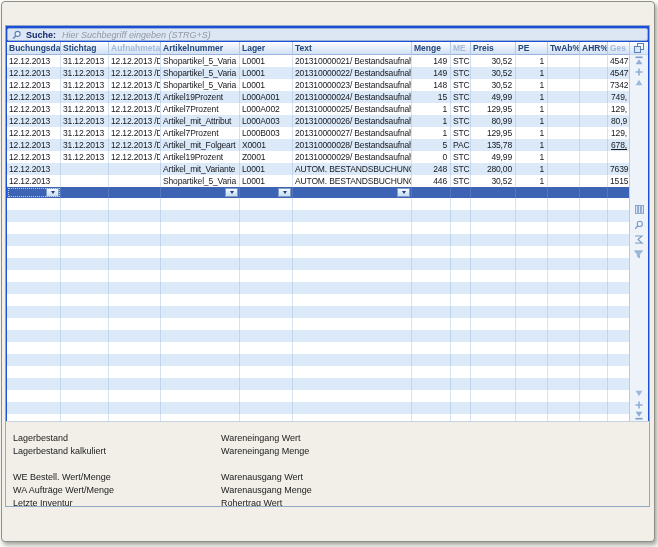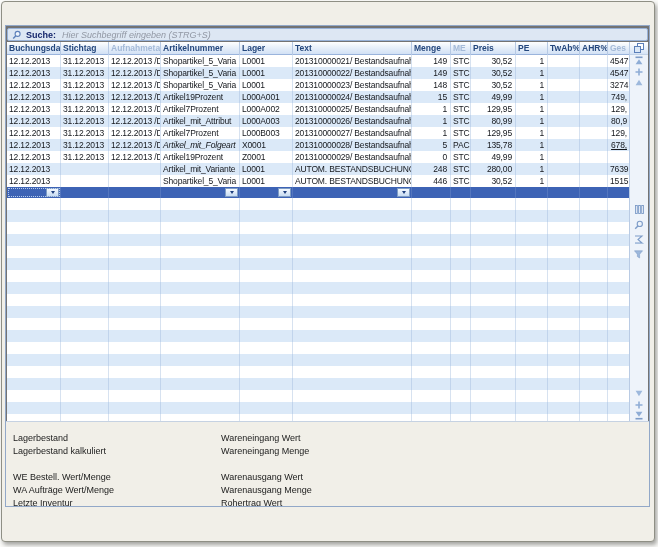--- a/index.html
+++ b/index.html
@@ -14,21 +14,21 @@
     background:linear-gradient(180deg,#7090d8 0%,#5578ca 45%,#4a6cc0 100%);
     display:flex;align-items:center;padding:0 6px 0 9px;}
   .title{font-size:11px;font-weight:bold;color:#15266b;letter-spacing:.1px;}
   .tb-controls{margin-left:auto;display:flex;align-items:center;gap:7px;}
   .btn-restore{width:12px;height:11px;display:flex;align-items:center;justify-content:center;cursor:default;}
   .restore-glyph{display:block;width:9px;height:8px;border:1px solid #20409a;border-top:3px solid #20409a;background:transparent;}
   .btn-close{font-size:13px;line-height:11px;font-weight:bold;color:#20409a;cursor:default;}
 
   
   .panel{position:absolute;left:3px;top:23px;width:645px;height:482px;border:1px solid #92a8c8;
-    background:#737373;overflow:hidden;}
+    background:#1d4ed8;overflow:hidden;}
 
   
   .searchbar{margin:2px 1px 1px 1px;height:13px;background:#dde7f3;border:1px solid #98b2d8;border-radius:2px;
     display:flex;align-items:center;padding:0 4px;}
   .search-label{font-size:9px;font-weight:bold;color:#15266b;margin-left:4px;}
   .search-placeholder{font-size:9px;font-style:italic;color:#9298a4;margin-left:6px;}
 
   
   .grid{margin:0 1px;height:379px;display:flex;background:#fff;overflow:hidden;}
   .grid-main{width:624px;overflow:hidden;}
@@ -139,21 +139,21 @@
               <div class="cell" style="width: 52px;">12.12.2013 /Do</div>
               <div class="cell" style="width: 79px;">Shopartikel_5_Varia</div>
               <div class="cell" style="width: 53px;">L0001</div>
               <div class="cell" style="width: 119px;">201310000023/ Bestandsaufnahme I</div>
               <div class="cell r" style="width: 39px;">148</div>
               <div class="cell" style="width: 20px;">STCK</div>
               <div class="cell r" style="width: 45px;">30,52</div>
               <div class="cell r" style="width: 32px;">1</div>
               <div class="cell r" style="width: 32px;"></div>
               <div class="cell r" style="width: 28px;"></div>
-              <div class="cell r" style="width: 23px;">3274</div>
+              <div class="cell r" style="width: 23px;">7342</div>
             </div>
             <div class="trow alt">
               <div class="cell" style="width: 54px;">12.12.2013</div>
               <div class="cell" style="width: 48px;">31.12.2013</div>
               <div class="cell" style="width: 52px;">12.12.2013 /Do</div>
               <div class="cell" style="width: 79px;">Artikel19Prozent</div>
               <div class="cell" style="width: 53px;">L000A001</div>
               <div class="cell" style="width: 119px;">201310000024/ Bestandsaufnahme I</div>
               <div class="cell r" style="width: 39px;">15</div>
               <div class="cell" style="width: 20px;">STCK</div>
@@ -205,21 +205,21 @@
               <div class="cell r" style="width: 45px;">129,95</div>
               <div class="cell r" style="width: 32px;">1</div>
               <div class="cell r" style="width: 32px;"></div>
               <div class="cell r" style="width: 28px;"></div>
               <div class="cell r" style="width: 23px;">129,</div>
             </div>
             <div class="trow alt">
               <div class="cell" style="width: 54px;">12.12.2013</div>
               <div class="cell" style="width: 48px;">31.12.2013</div>
               <div class="cell" style="width: 52px;">12.12.2013 /Do</div>
-              <div class="cell" style="width: 79px; font-style: italic;">Artikel_mit_Folgeart</div>
+              <div class="cell" style="width: 79px;">Artikel_mit_Folgeart</div>
               <div class="cell" style="width: 53px;">X0001</div>
               <div class="cell" style="width: 119px;">201310000028/ Bestandsaufnahme I</div>
               <div class="cell r" style="width: 39px;">5</div>
               <div class="cell" style="width: 20px;">PACK</div>
               <div class="cell r" style="width: 45px;">135,78</div>
               <div class="cell r" style="width: 32px;">1</div>
               <div class="cell r" style="width: 32px;"></div>
               <div class="cell r" style="width: 28px;"></div>
               <div class="cell r" style="width: 23px; text-decoration: underline;">678,</div>
             </div>

